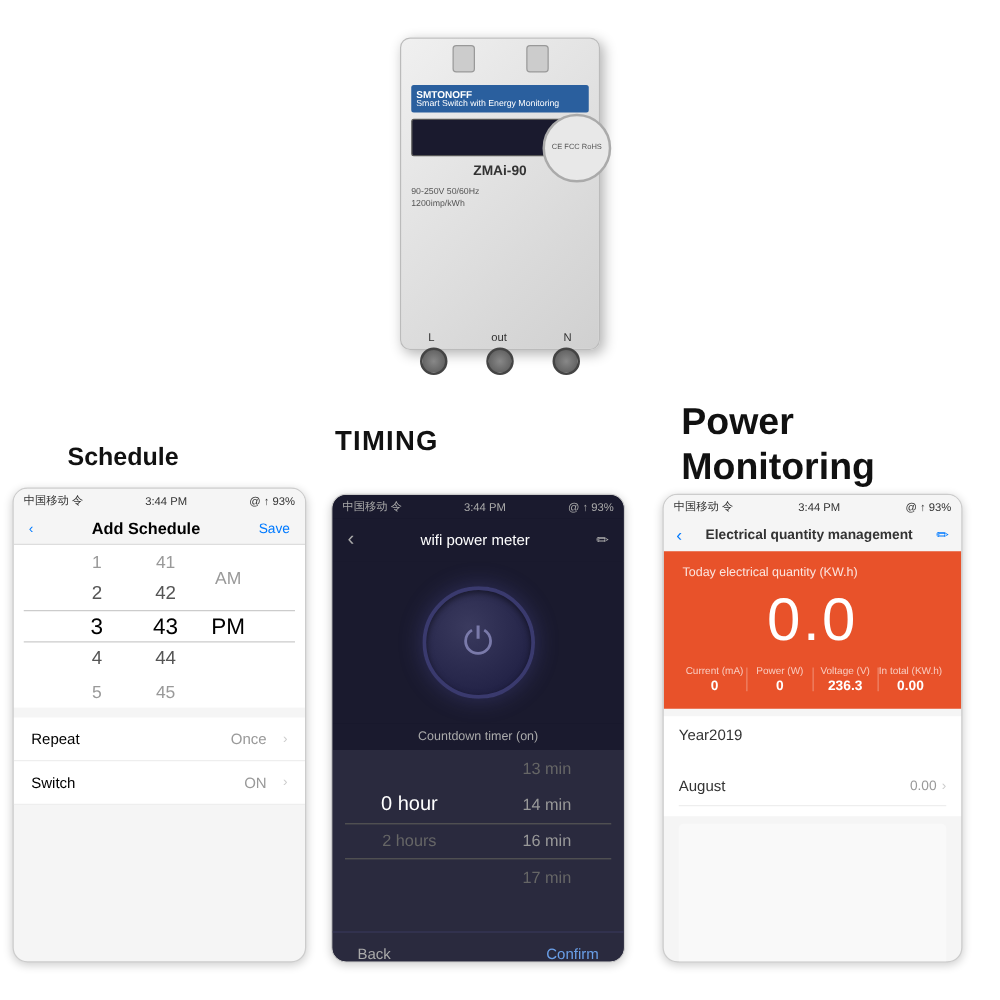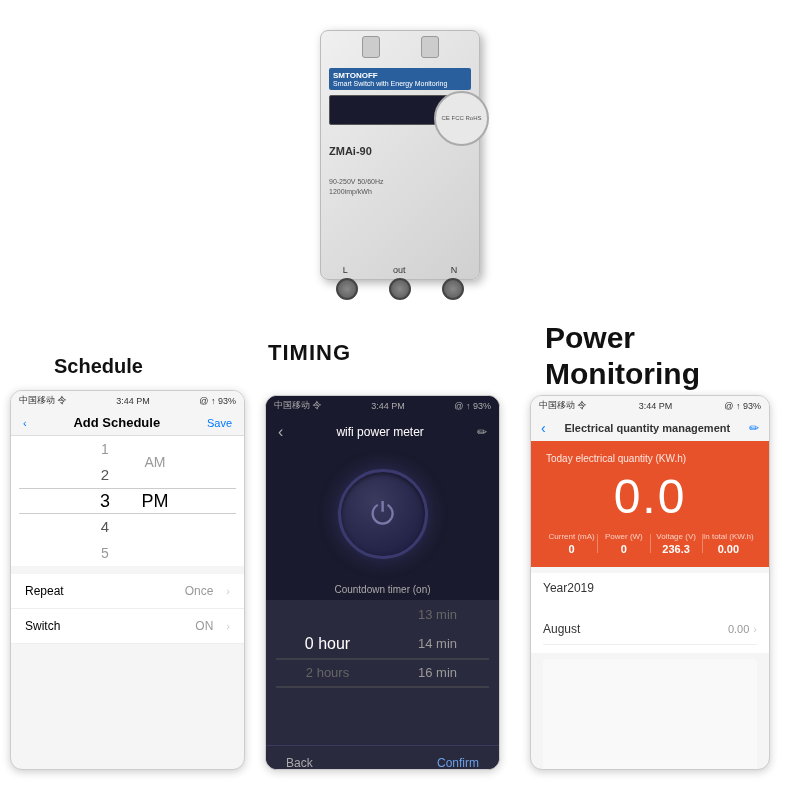--- a/index.html
+++ b/index.html
@@ -73,24 +73,25 @@
 
     .device-display {
       margin: 3px 8px;
       background: #1a1a2e;
       height: 30px;
       border-radius: 2px;
       border: 1px solid #555;
     }
 
     .device-model {
-      margin: 20px 8px;
+      margin: 6px 8px;
       font-size: 11px;
       font-weight: bold;
       color: #333;
+      text-align: center;
     }
 
     .device-specs {
       margin: 2px 8px;
       font-size: 7px;
       color: #555;
       line-height: 1.4;
     }
 
     .device-badge {
@@ -628,20 +629,27 @@
       <div class="picker-selector-line"></div>
 
       <div class="picker-col">
         <div class="picker-item">1</div>
         <div class="picker-item near">2</div>
         <div class="picker-item selected">3</div>
         <div class="picker-item near">4</div>
         <div class="picker-item">5</div>
       </div>
 
+      <div class="picker-col">
+        <div class="picker-item">41</div>
+        <div class="picker-item near">42</div>
+        <div class="picker-item selected">43</div>
+        <div class="picker-item near">44</div>
+        <div class="picker-item">45</div>
+      </div>
 
       <div class="picker-col ampm-col">
         <div class="picker-item" style="height:52px;line-height:52px;">AM</div>
         <div class="picker-item selected">PM</div>
         <div class="picker-item" style="height:52px;"></div>
       </div>
     </div>
   </div>
 
   <div class="settings-section">
@@ -691,20 +699,21 @@
       <div class="timer-item near"></div>
       <div class="timer-item selected">0 hour</div>
       <div class="timer-item">2 hours</div>
       <div class="timer-item"></div>
     </div>
 
     <div class="timer-picker-col">
       <div class="timer-item">13 min</div>
       <div class="timer-item near">14 min</div>
       <div class="timer-item near">16 min</div>
+      <div class="timer-item">17 min</div>
     </div>
   </div>
 
   <div class="timing-footer">
     <span class="timing-btn">Back</span>
     <span class="timing-btn confirm">Confirm</span>
   </div>
 </div>
 
 <div class="phone-mockup phone-power">

